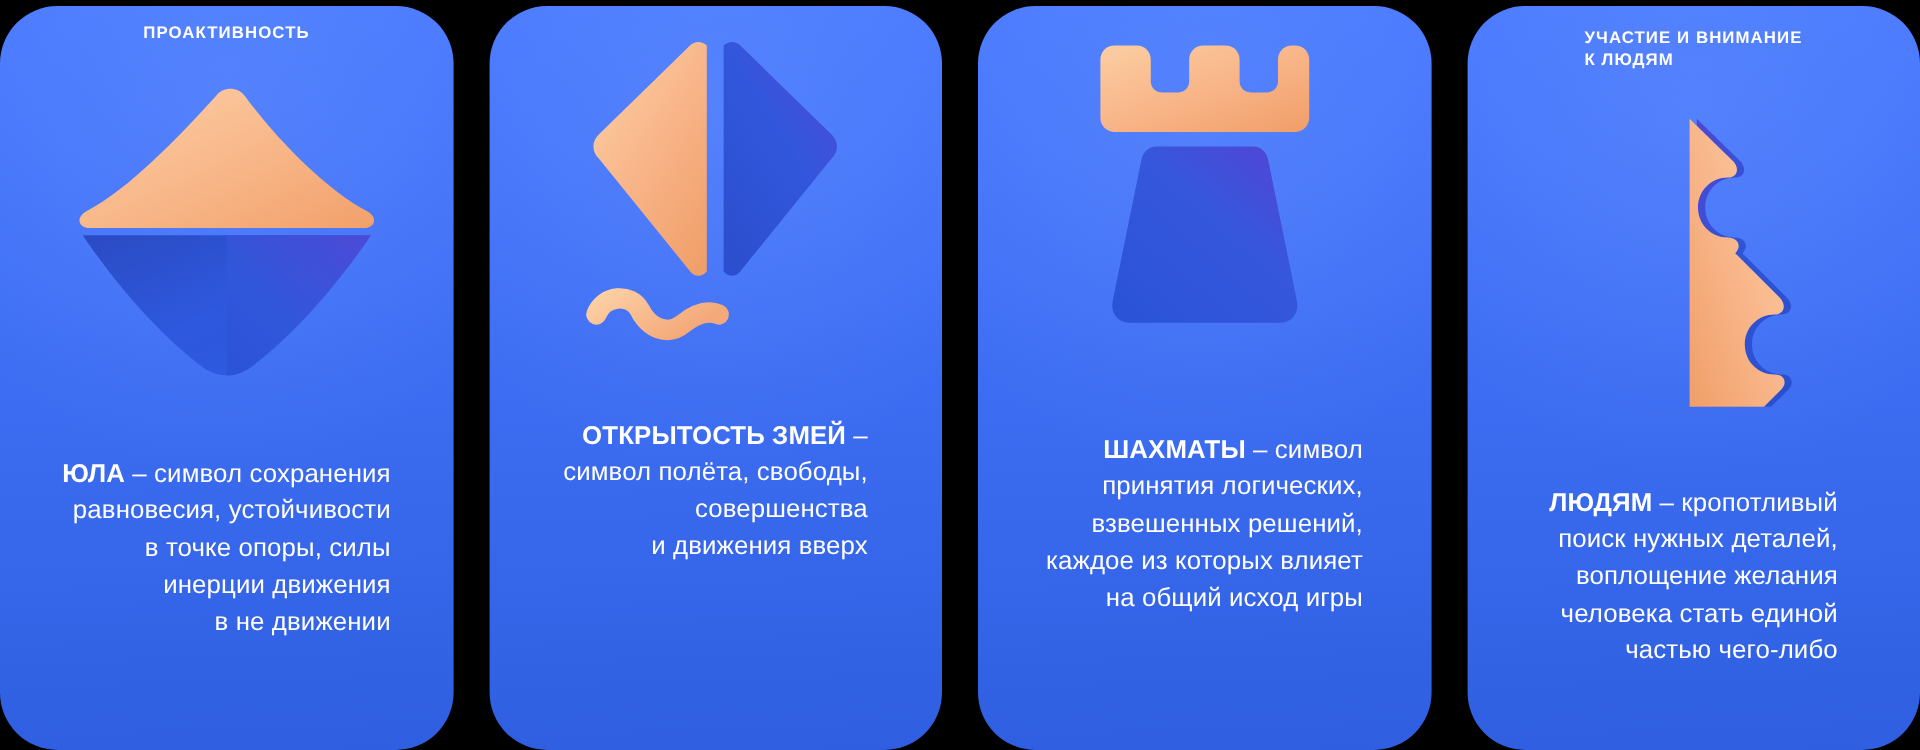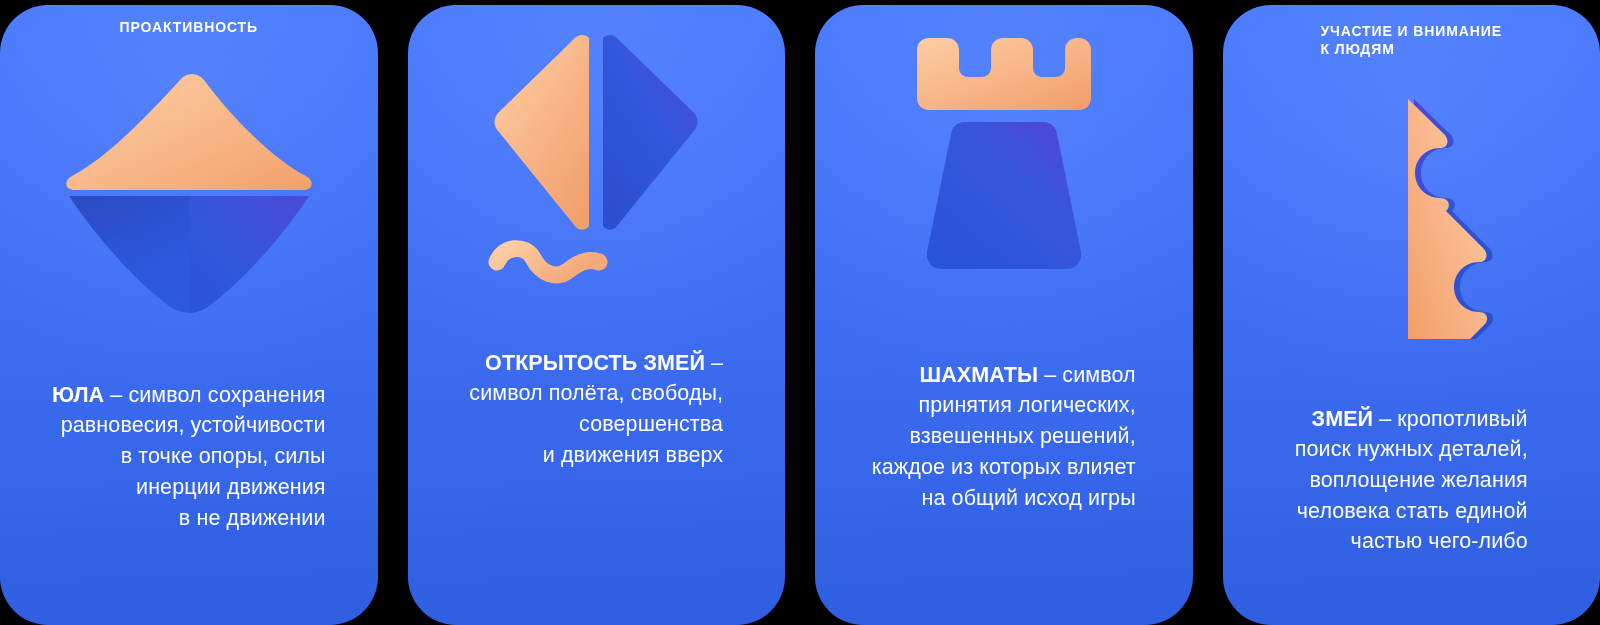--- a/index.html
+++ b/index.html
@@ -217,21 +217,21 @@
         </defs>
 
         <g transform="translate(250,0) scale(-1,1)">
           <path d="M122 9 C122 9 86 44 86 44 C80 50 82 58 90 58 C104 58 115 69 115 83 C115 97 104 108 90 108 C82 108 78 115 84 121 L47 158 C41 164 43 172 51 172 C65 172 76 183 76 197 C76 211 65 222 51 222 C43 222 40 229 46 235 L60 249 L122 249 Z" fill="url(#puzBlue)"></path>
         </g>
 
         <path d="M128 9 C128 9 92 44 92 44 C86 50 88 58 96 58 C110 58 121 69 121 83 C121 97 110 108 96 108 C88 108 84 115 90 121 L53 158 C47 164 49 172 57 172 C71 172 82 183 82 197 C82 211 71 222 57 222 C49 222 46 229 52 235 L66 249 L128 249 Z" transform="translate(250,0) scale(-1,1)" fill="url(#puzOrange)"></path>
       </svg>
     </div>
     <div class="card-desc">
-      <span class="lead">ЗМЕЙ</span><span> – кропотливый
+      <span class="lead">ЛЮДЯМ</span><span> – кропотливый
 поиск нужных деталей,
 воплощение желания
 человека стать единой
 частью чего-либо</span>
     </div>
   </div>
 
 </div>
 
 </body></html>

